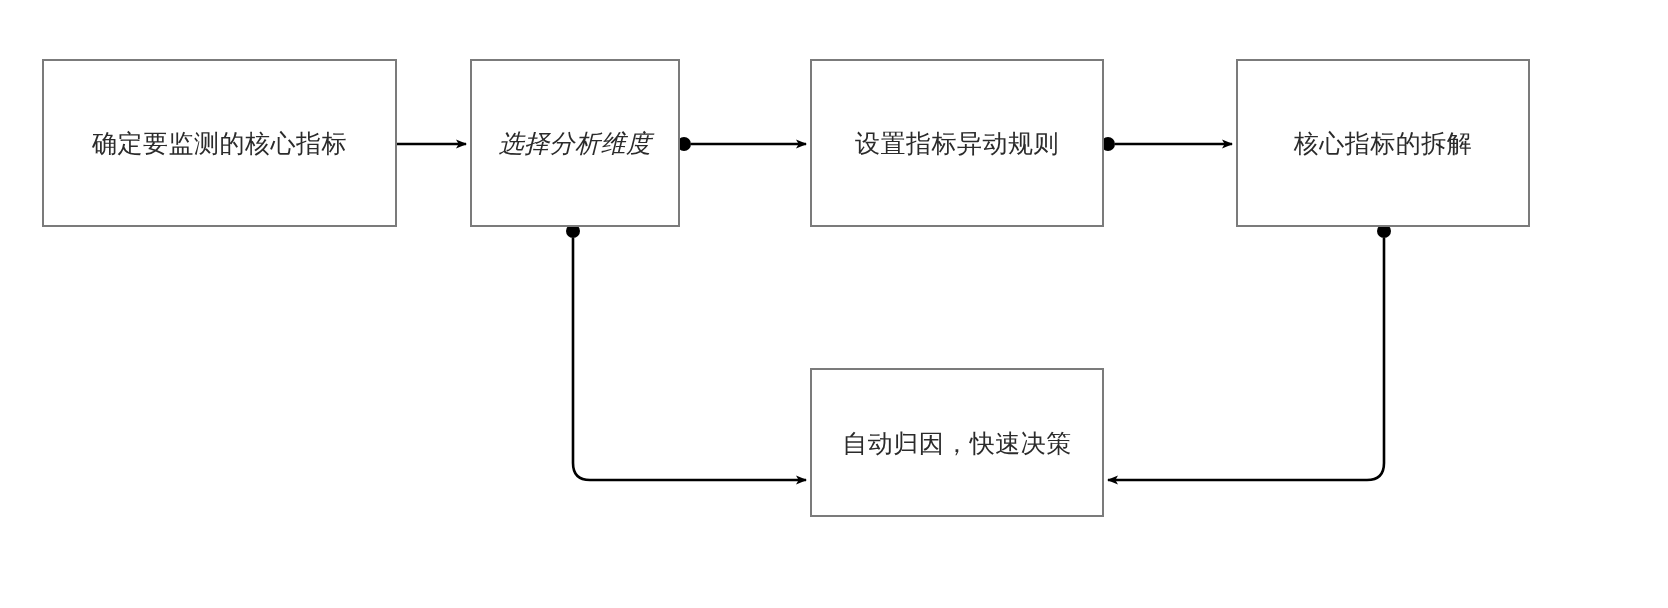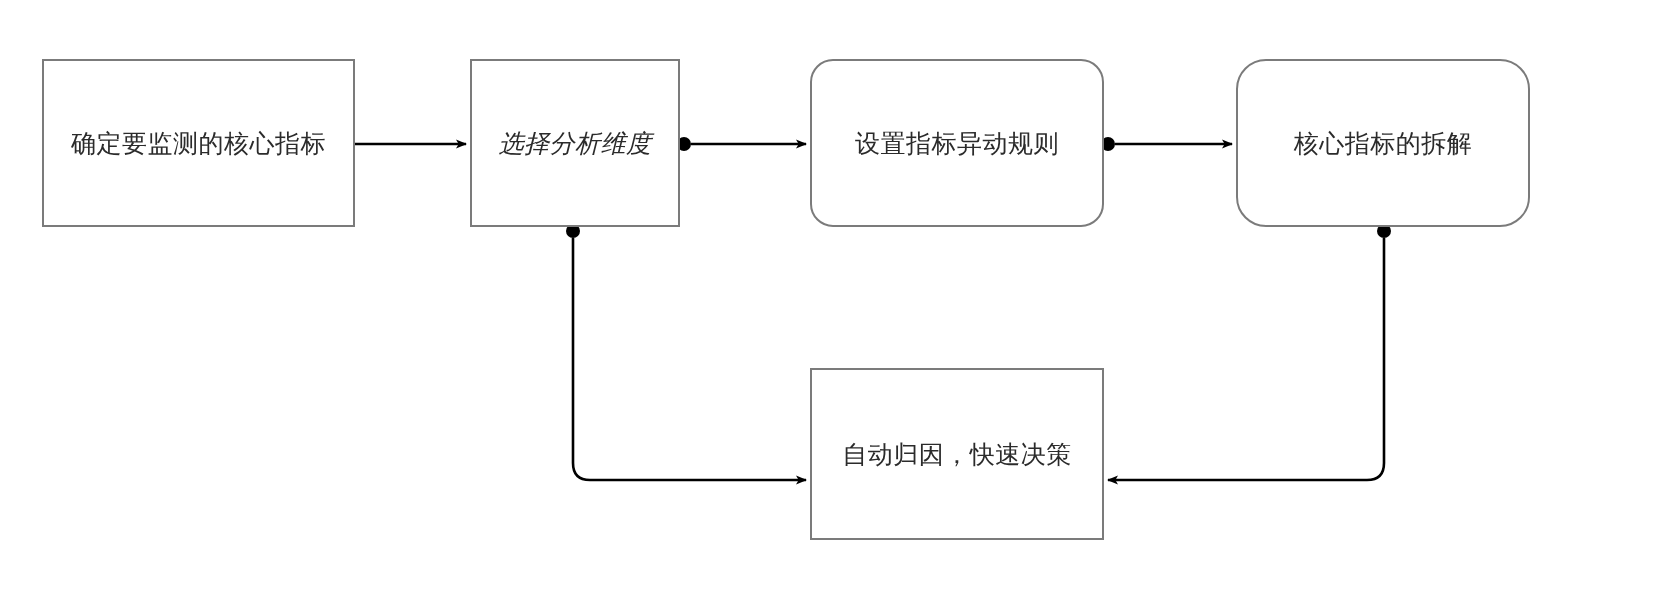--- a/index.html
+++ b/index.html
@@ -39,25 +39,25 @@
   .node-label {
     font-size: 25px;
     line-height: 1.2;
     color: #2b2b2b;
     letter-spacing: 0.5px;
     white-space: nowrap;
     text-align: center;
     font-weight: 400;
   }
   
-  #node-0 { left: 42px;   top: 59px;  width: 313px; height: 168px; }
+  #node-0 { left: 42px;   top: 59px;  width: 355px; height: 168px; }
   #node-1 { left: 470px;  top: 59px;  width: 210px; height: 168px; font-style: italic; }
-  #node-2 { left: 810px;  top: 59px;  width: 294px; height: 168px; border-radius: 23px; }
-  #node-3 { left: 1236px; top: 59px;  width: 294px; height: 168px; border-radius: 30px; }
-  #node-4 { left: 810px;  top: 368px; width: 294px; height: 172px; }
+  #node-2 { left: 810px;  top: 59px;  width: 294px; height: 168px; }
+  #node-3 { left: 1236px; top: 59px;  width: 294px; height: 168px; }
+  #node-4 { left: 810px;  top: 368px; width: 294px; height: 149px; }
 </style>
 </head>
 <body>
 
 <div id="canvas">
 
   <svg id="edge-layer" viewBox="0 0 1668 608" width="1668" height="608" xmlns="http://www.w3.org/2000/svg">
     <defs>
       <marker id="arrowhead" markerWidth="12" markerHeight="12" refX="10" refY="5" orient="auto" markerUnits="userSpaceOnUse">
         <path d="M0,0.4 L11,5 L0,9.6 L2.6,5 Z" fill="#000000"></path>

